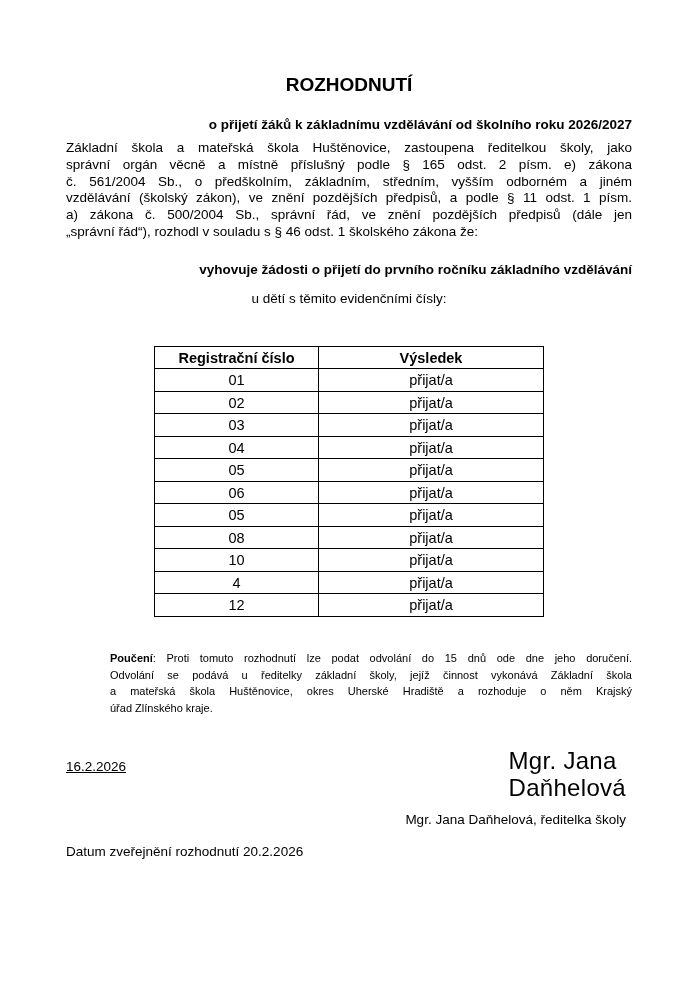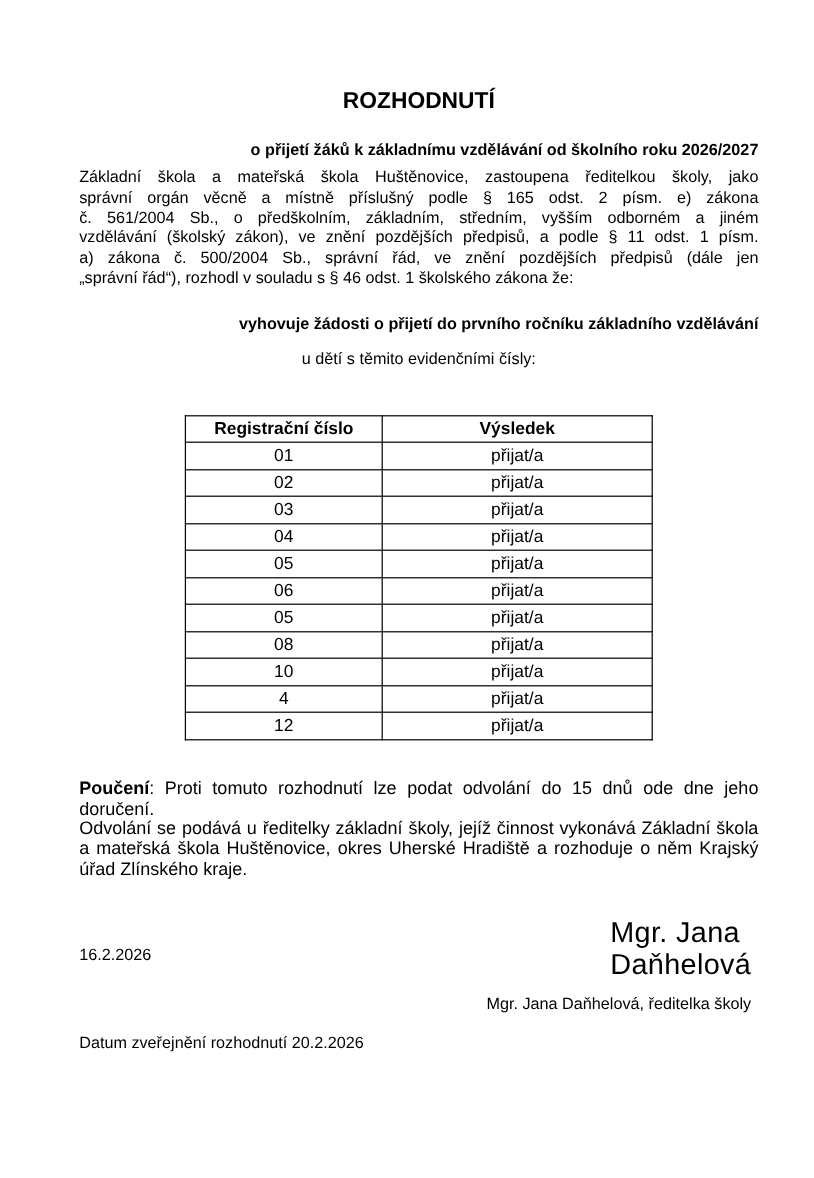--- a/index.html
+++ b/index.html
@@ -28,25 +28,25 @@
   .results th, .results td {
     border: 1.5px solid #000;
     text-align: center;
     vertical-align: middle;
     font-size: 14.5px;
     height: 21.5px;
     padding: 0;
   }
   .results th { font-weight: bold; }
 
-  .notice { margin-top: 33px; font-size: 15px; line-height: 16.8px; }
+  .notice { margin-top: 33px; font-size: 11px; line-height: 16.8px; margin-left: 44px; }
   .notice-label { font-weight: bold; }
 
   .footer-row { margin-top: 30px; display: flex; justify-content: space-between; align-items: flex-start; }
-  .decision-date { font-size: 13.5px; margin-top: 24px; }
+  .decision-date { font-size: 13.5px; margin-top: 12px; text-decoration: underline; }
 
   .sig-block { display: flex; flex-direction: column; align-items: flex-end; margin-right: 6px; }
   .sig-visual { display: flex; align-items: flex-start; }
   .sig-name { font-size: 24px; line-height: 27.5px; color: #000000; letter-spacing: 0.3px; white-space: nowrap; }
   .sig-details {
     position: relative;
     margin-left: 8px;
     padding: 5px 0 0 16px;
     font-size: 8.5px; line-height: 11px; color: #1f1f1f;
     white-space: nowrap;

